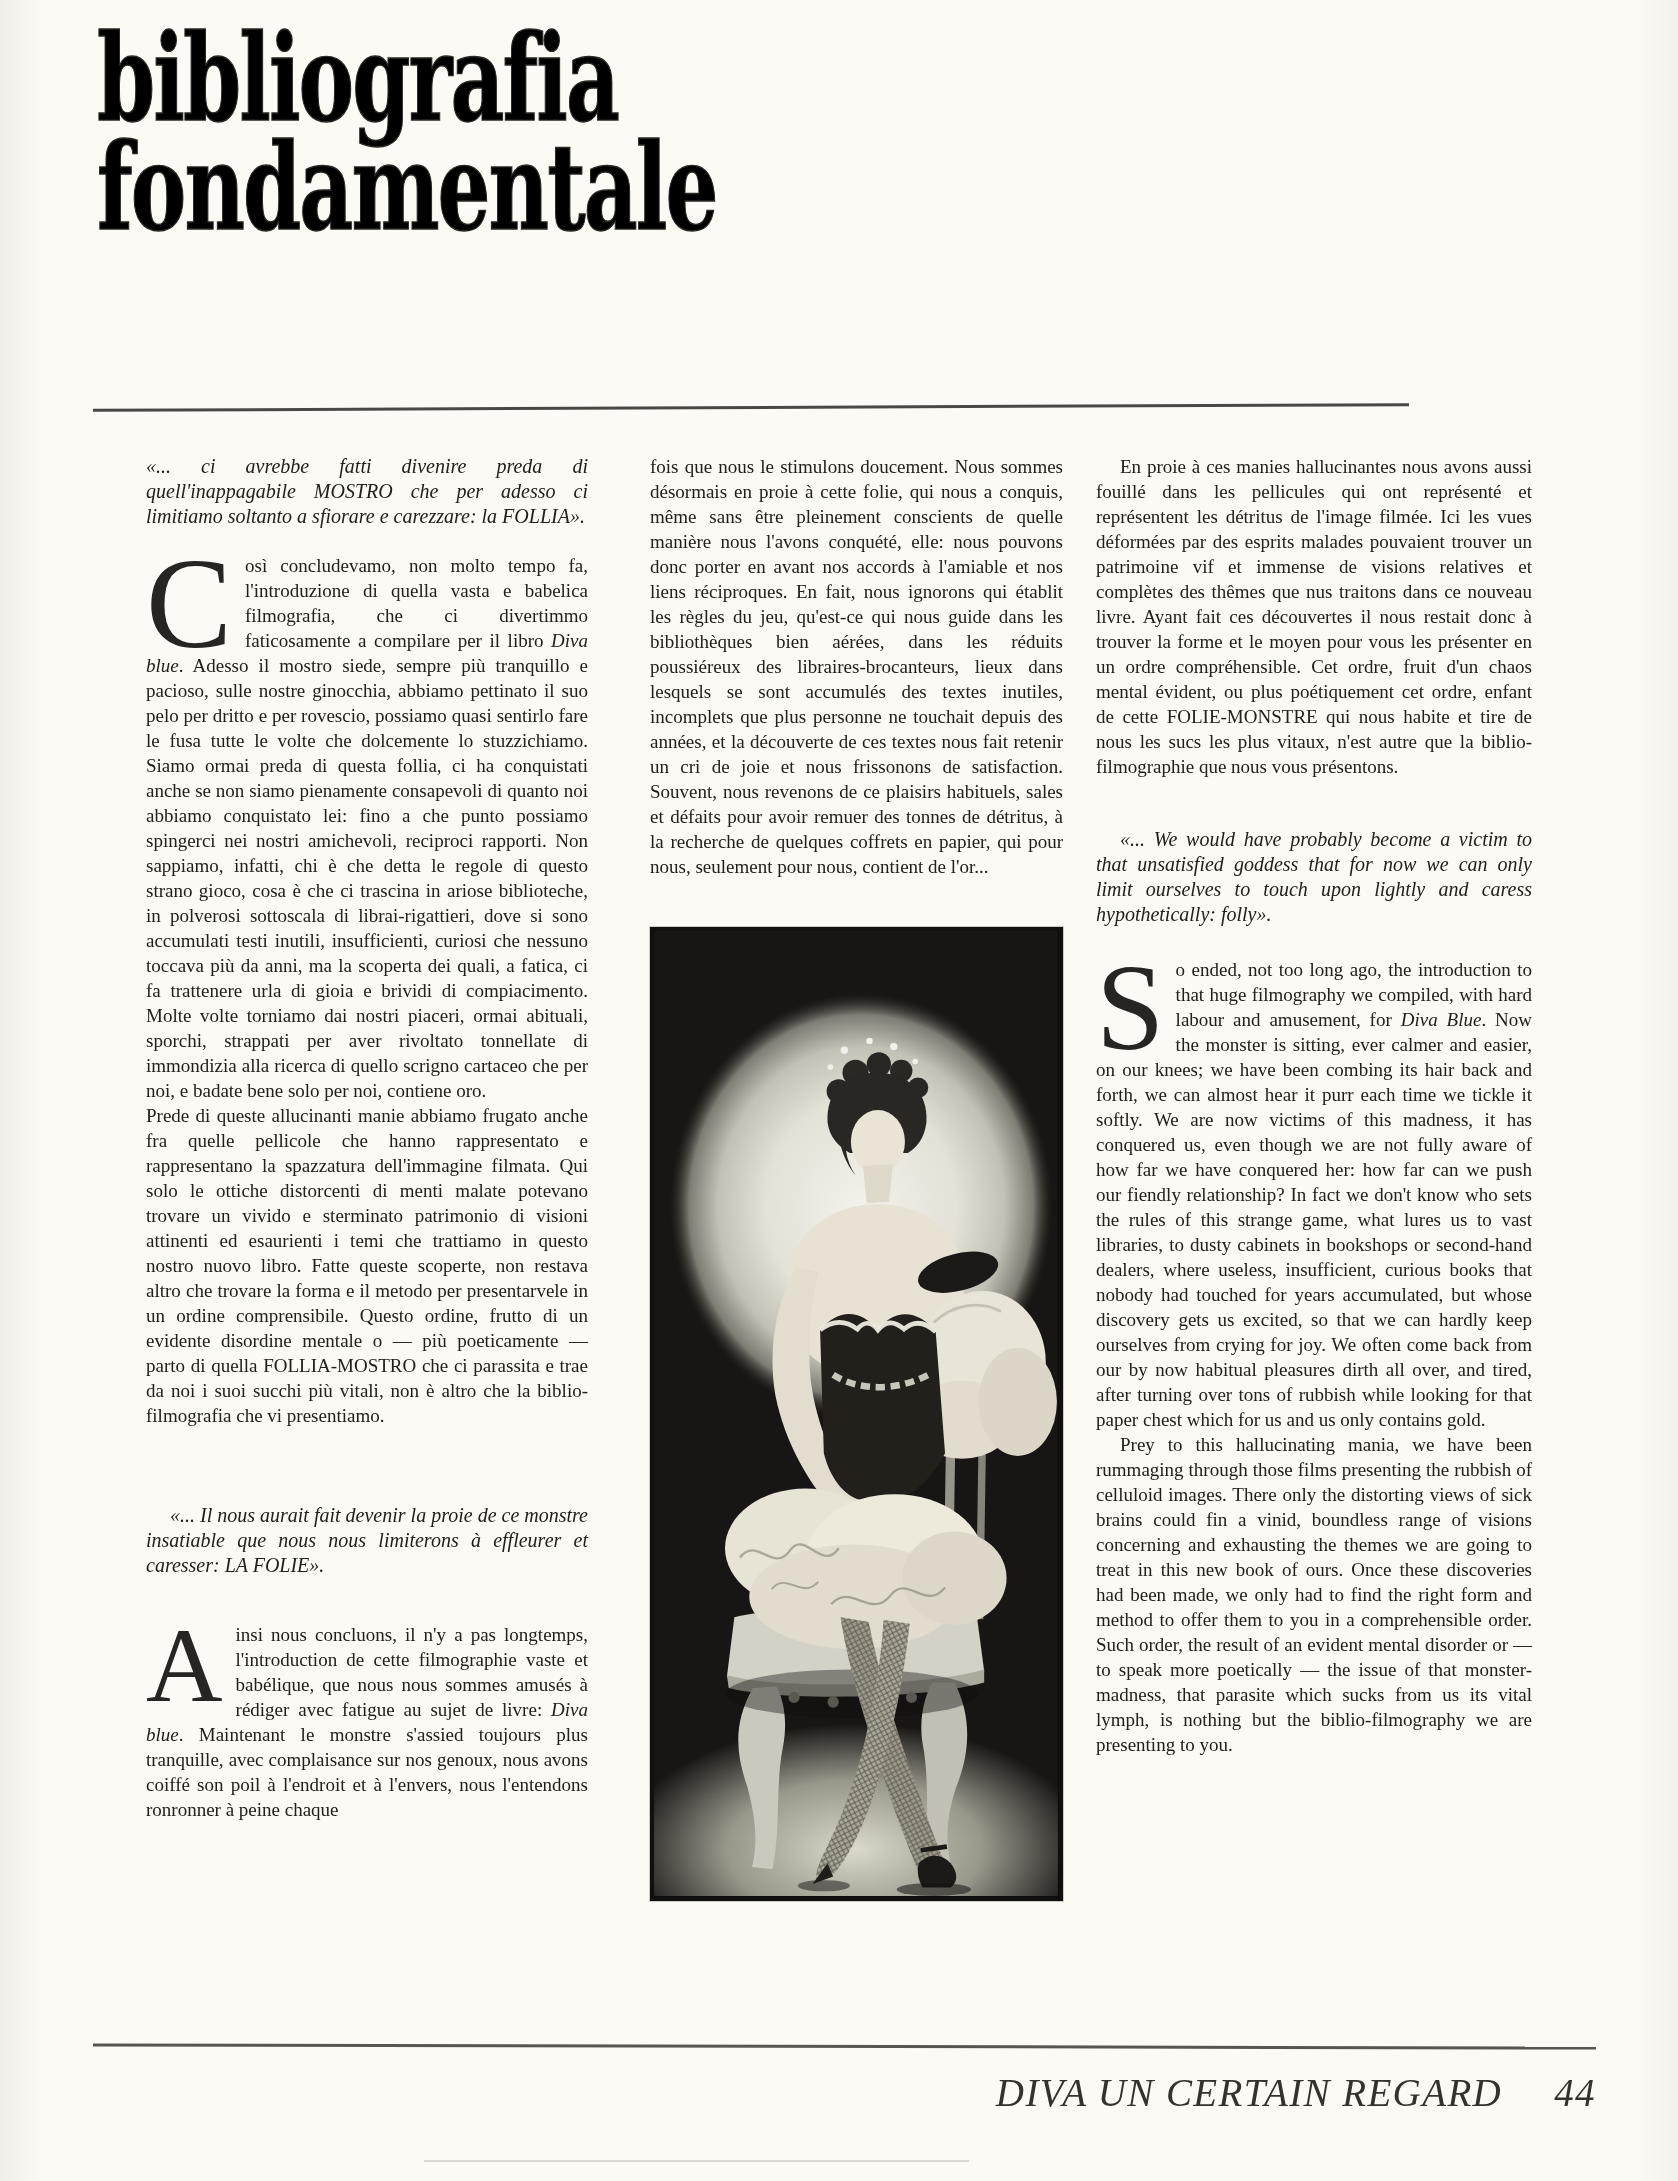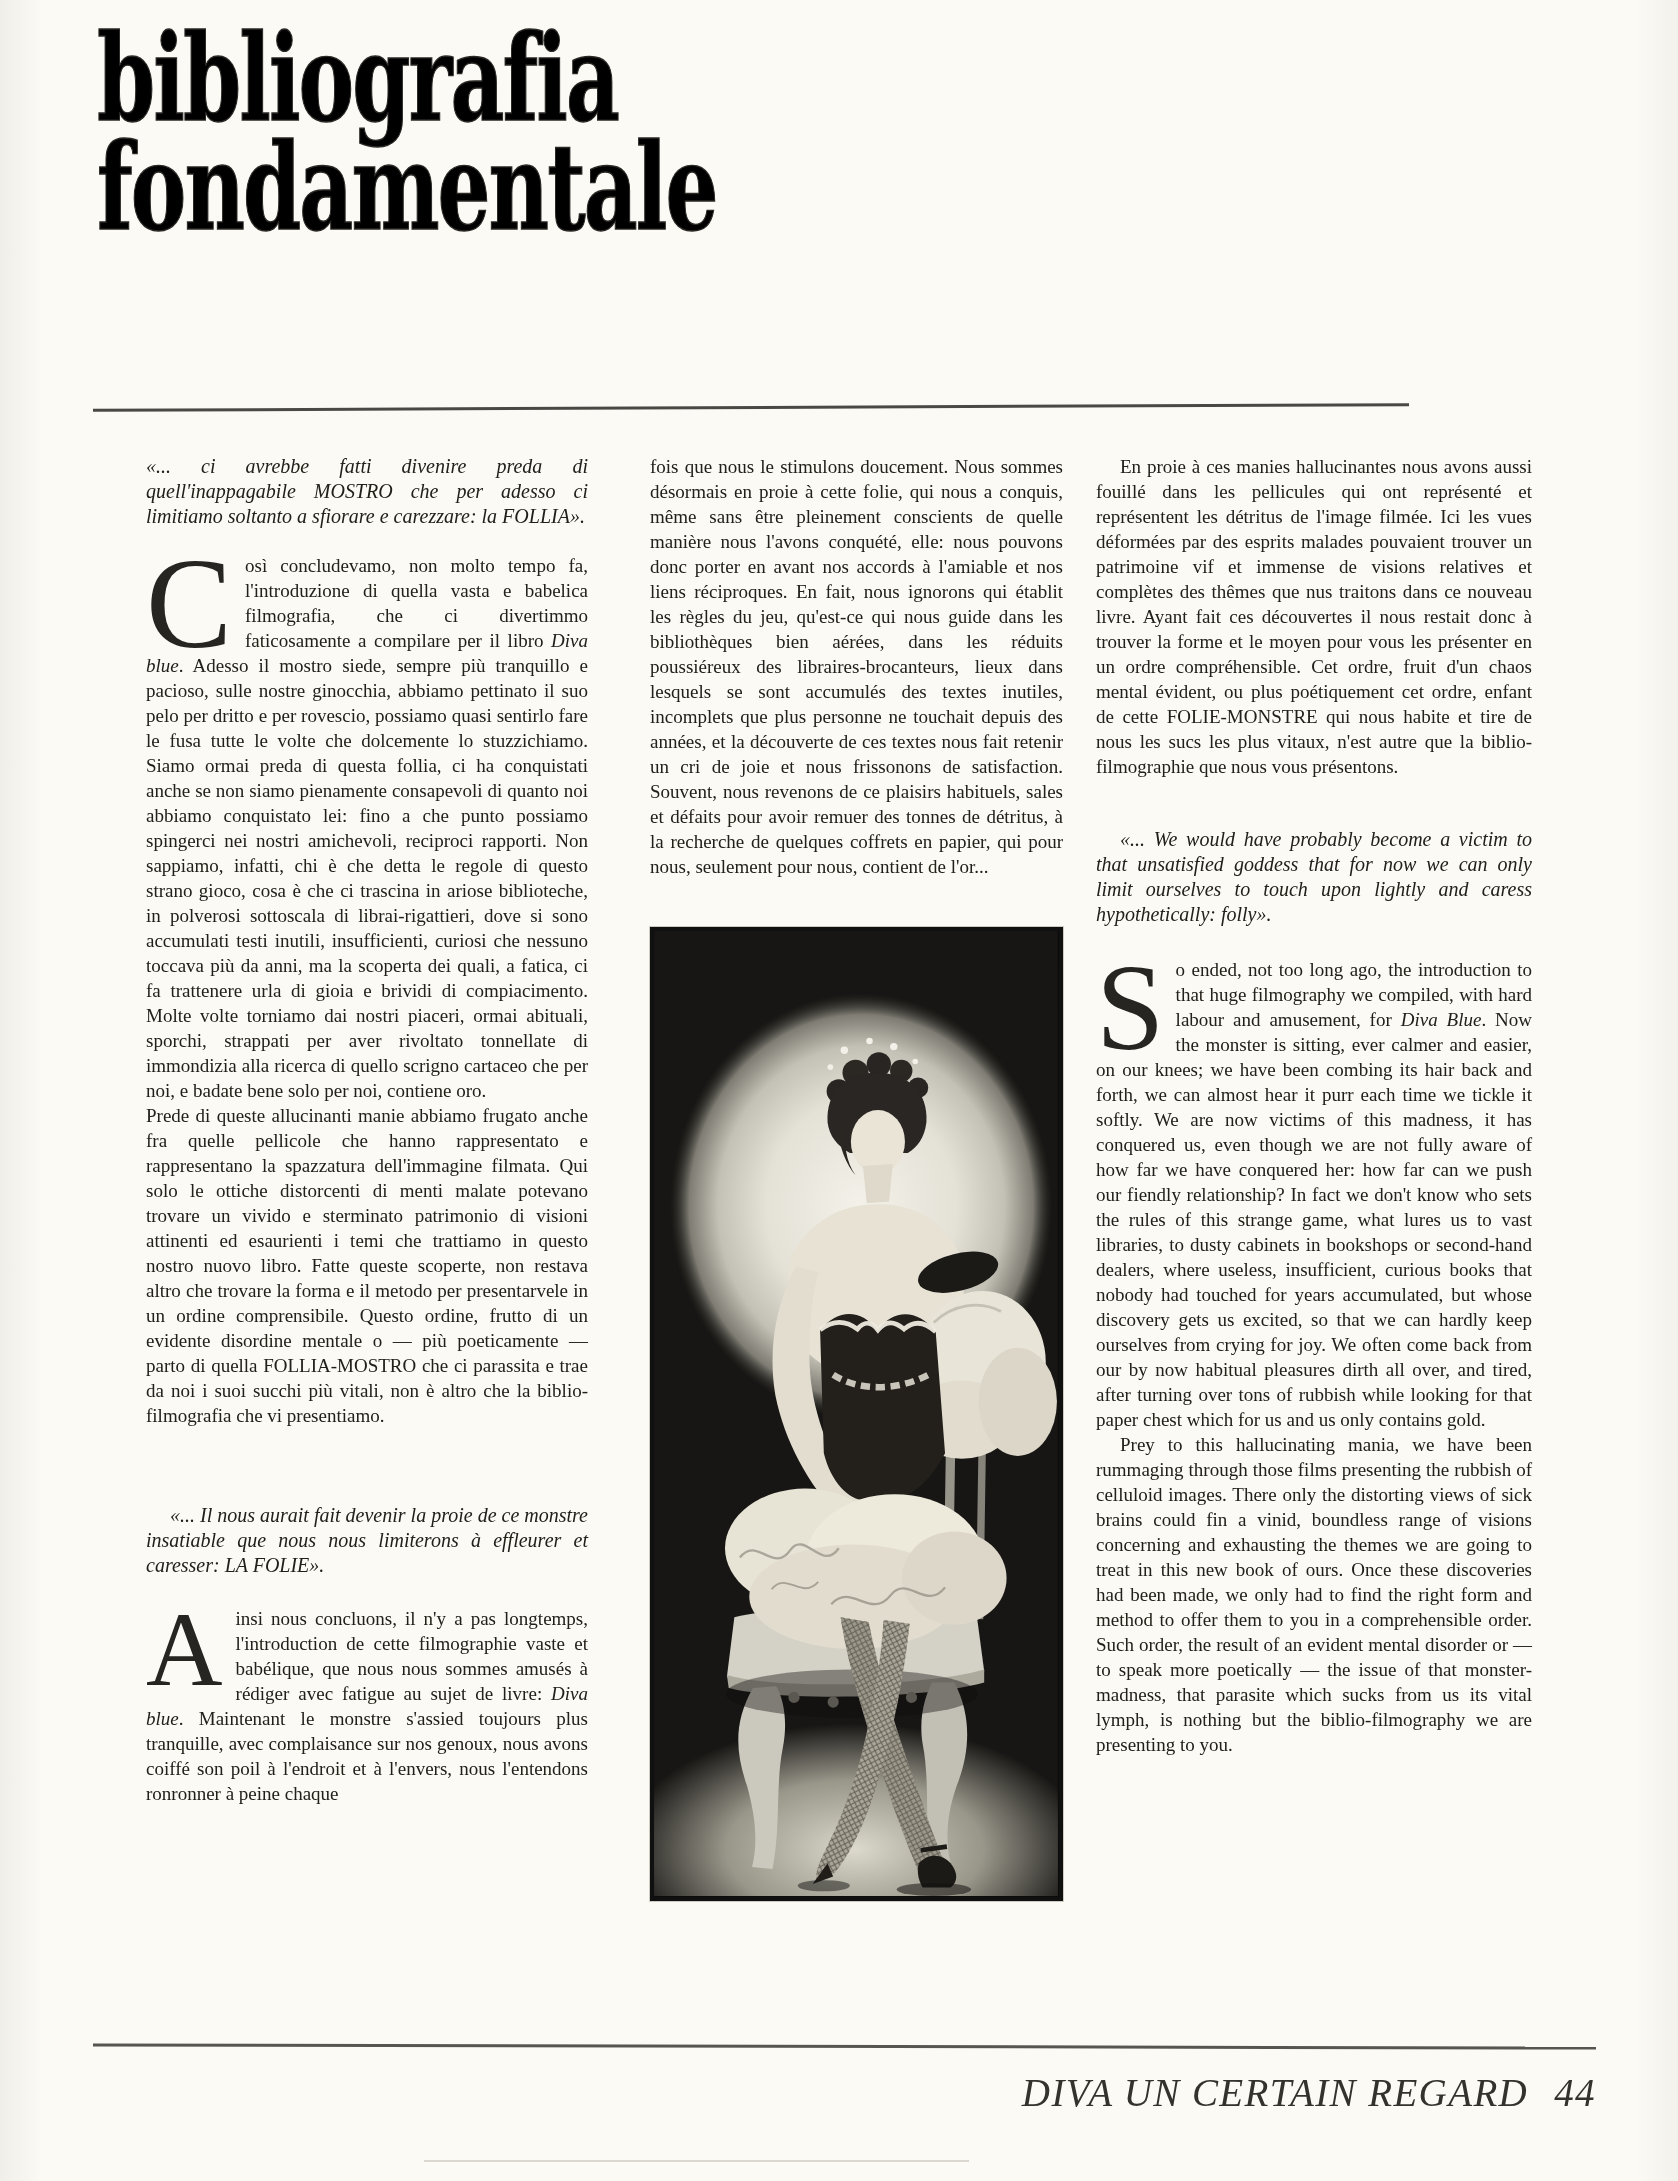--- a/index.html
+++ b/index.html
@@ -35,21 +35,21 @@
   }
   .col1{left:146px;width:442px;}
   .col2{left:650px;width:413px;}
   .col3{left:1096px;width:436px;}
 
   p{margin:0;}
   .body-para em{font-style:italic;}
   .quote{font-style:italic;font-size:20px;}
   .indent{text-indent:24px;}
   #quote-it{margin-bottom:24px;}
-  .quote-fr{margin-top:75px;margin-bottom:28px;}
+  .quote-fr{margin-top:75px;margin-bottom:44px;}
   .quote-en{margin-top:48px;margin-bottom:30px;}
 
   .dropcap{
     float:left;font-family:"Liberation Serif",serif;font-weight:400;
     color:#272522;
   }
   .para-c .dropcap{font-size:129px;line-height:96px;padding:2.8px 13px 0 0;}
   .para-s .dropcap{font-size:123px;line-height:95px;padding:2.8px 11.2px 0 0;}
   .para-a .dropcap{font-size:106px;line-height:80px;padding:3.7px 13px 0 0;}
 
@@ -60,21 +60,21 @@
     background:#171614;
     position:relative;
     box-shadow:inset 0 0 84px 26px rgba(0,0,0,.55), 0 0 0 0.9px #c9c6bd;
   }
   .photo svg{display:block;}
 
   .footer-text{
     position:absolute;top:2070px;right:82px;
     font-style:italic;font-size:39px;color:#34322d;
     letter-spacing:1.4px;
-    display:flex;align-items:baseline;gap:26px;
+    display:flex;align-items:baseline;gap:52px;
     font-family:"Liberation Serif", serif;
   }
   .artifact{
     position:absolute;left:424px;top:2160px;width:545px;height:1.9px;
     background:#dad8d1;
   }
 </style>
 </head>
 <body>
 

